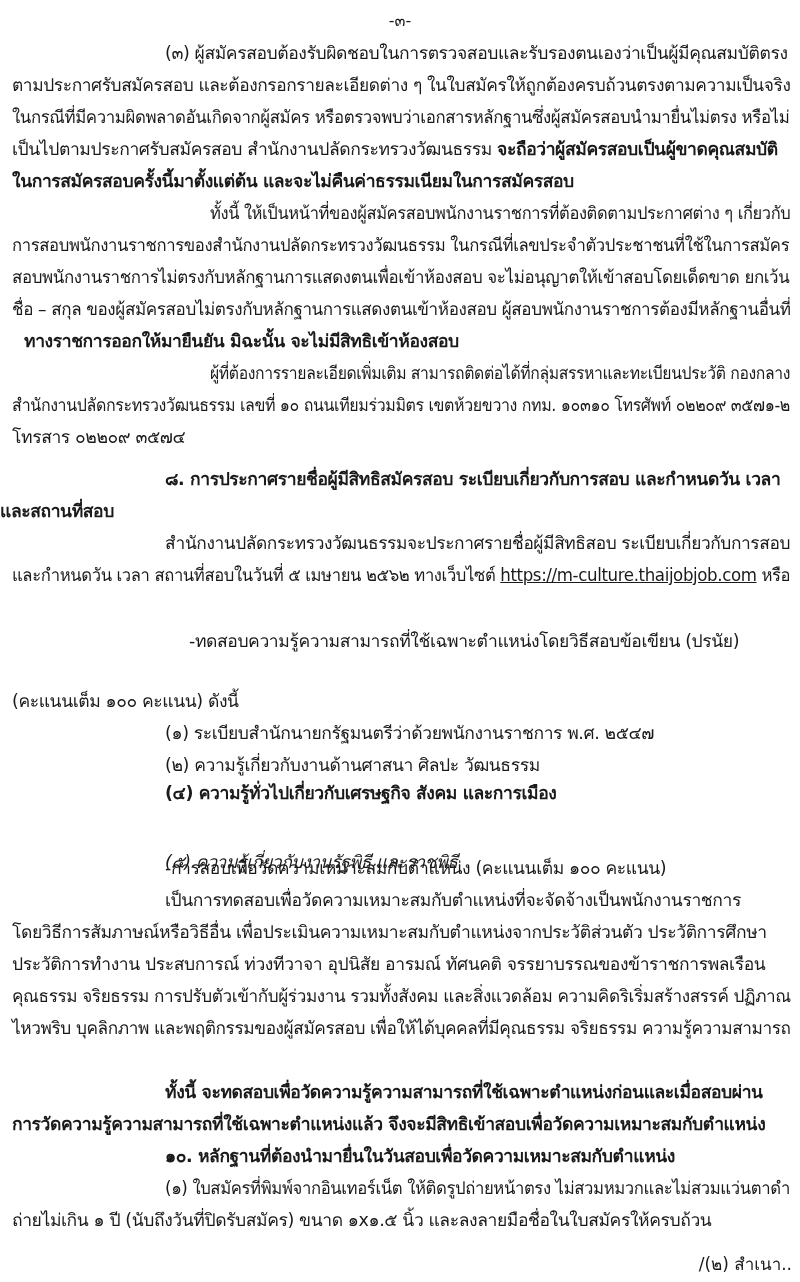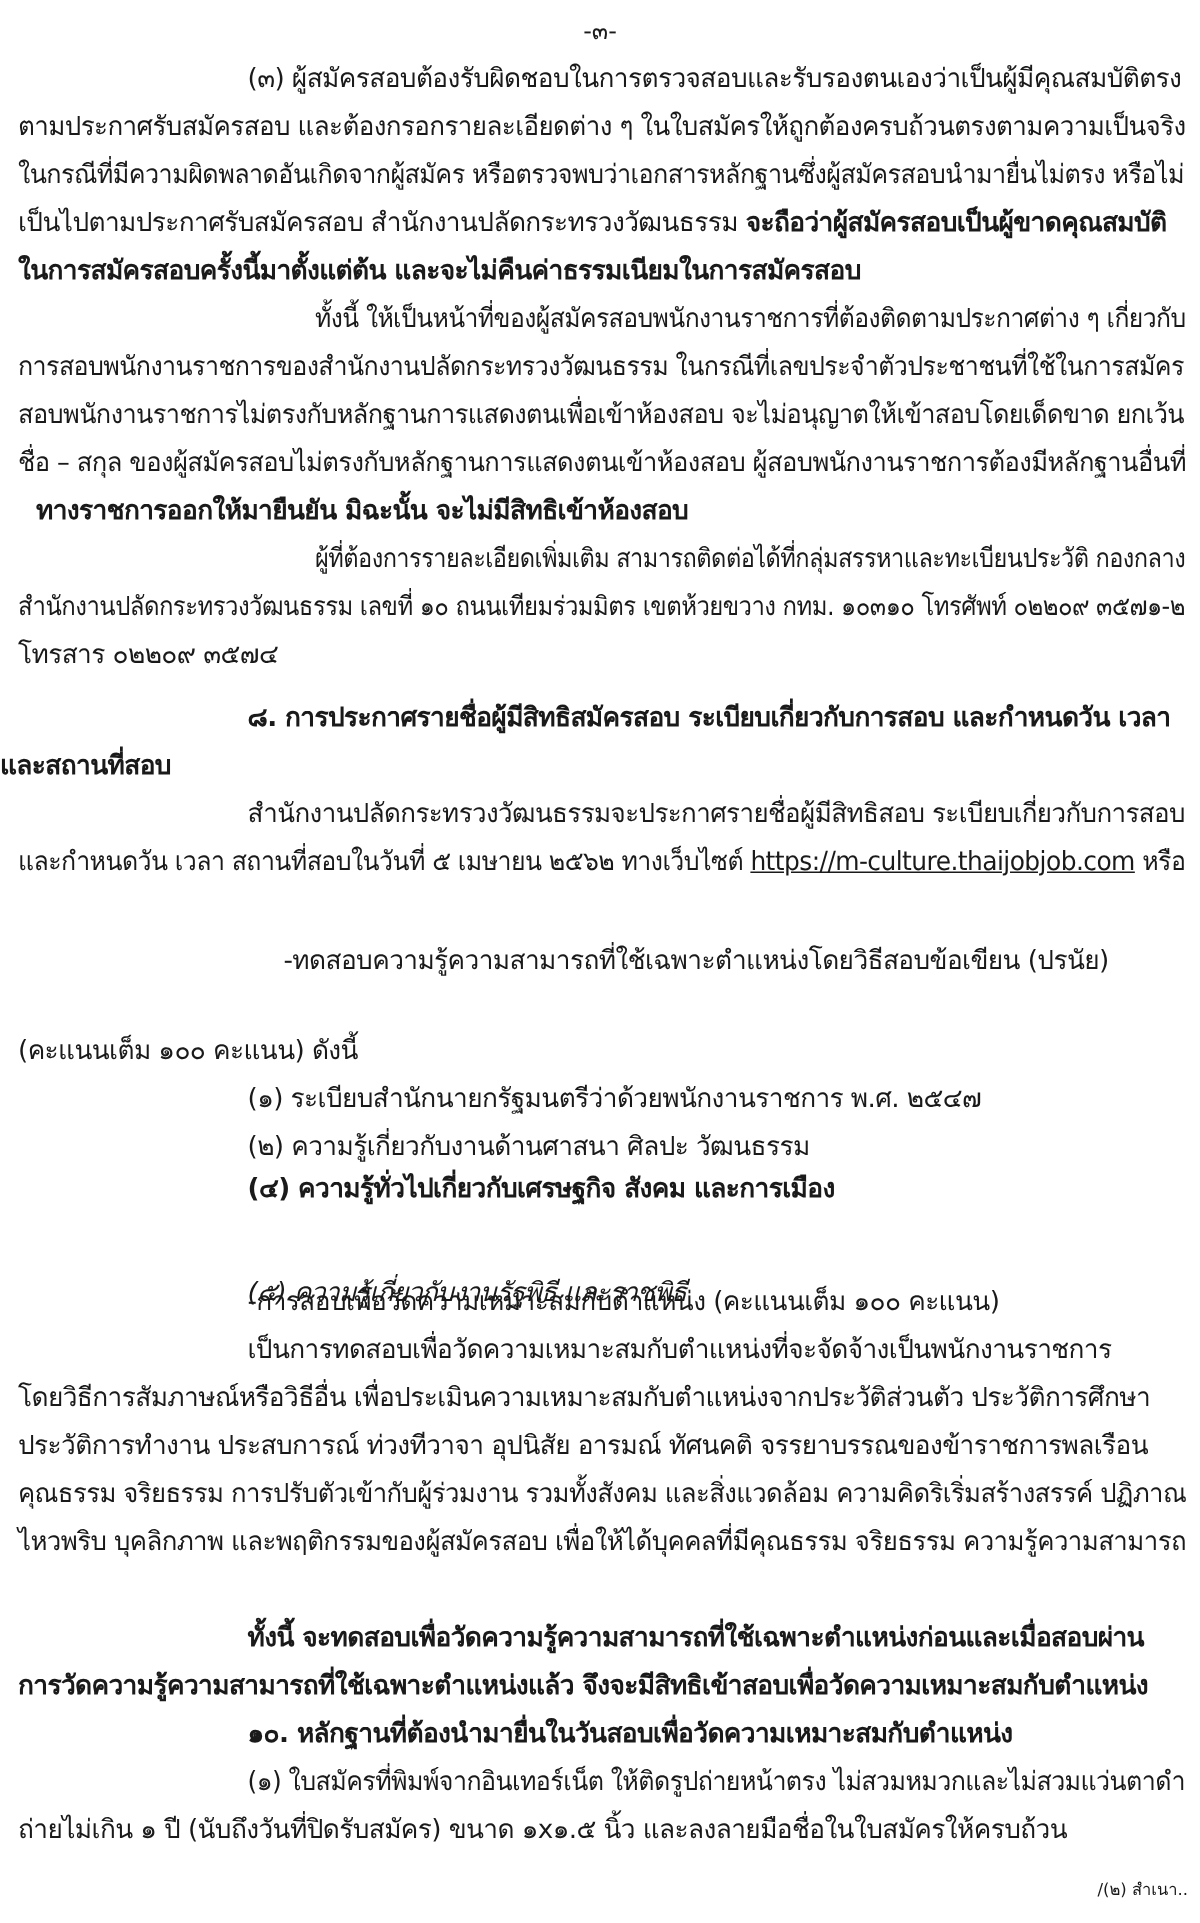--- a/index.html
+++ b/index.html
@@ -9,21 +9,21 @@
       color: #1a1a1a;
     }
     .page { position: absolute; left: 0; top: 0; width: 800px; height: 1282px; }
     .line {
       position: absolute; white-space: nowrap;
       font-size: 17.5px; line-height: 26px; letter-spacing: -0.4px;
     }
     .b { font-weight: bold; }
     .pagenum { position: absolute; top: 8px; left: 0; width: 800px; text-align: center; font-size: 16px; }
     a.link { color: #1a1a1a; text-decoration: underline; }
-    .footer { position: absolute; right: 8px; top: 1250px; font-size: 11px; white-space: nowrap; }
+    .footer { position: absolute; right: 8px; top: 1250px; font-size: 17px; white-space: nowrap; }
   </style>
 </head>
 <body>
 
 <div class="page">
   <div class="pagenum">-๓-</div>
 
   <div class="line" style="left:165px; top:40px;">(๓) ผู้สมัครสอบต้องรับผิดชอบในการตรวจสอบและรับรองตนเองว่าเป็นผู้มีคุณสมบัติตรง</div>
   <div class="line" style="left: 12px; top: 72px; transform-origin: left top; transform: scaleX(0.99);">ตามประกาศรับสมัครสอบ และต้องกรอกรายละเอียดต่าง ๆ ในใบสมัครให้ถูกต้องครบถ้วนตรงตามความเป็นจริง</div>
   <div class="line" style="left: 12px; top: 104px; transform-origin: left top; transform: scaleX(0.959);">ในกรณีที่มีความผิดพลาดอันเกิดจากผู้สมัคร หรือตรวจพบว่าเอกสารหลักฐานซึ่งผู้สมัครสอบนำมายื่นไม่ตรง หรือไม่</div>

